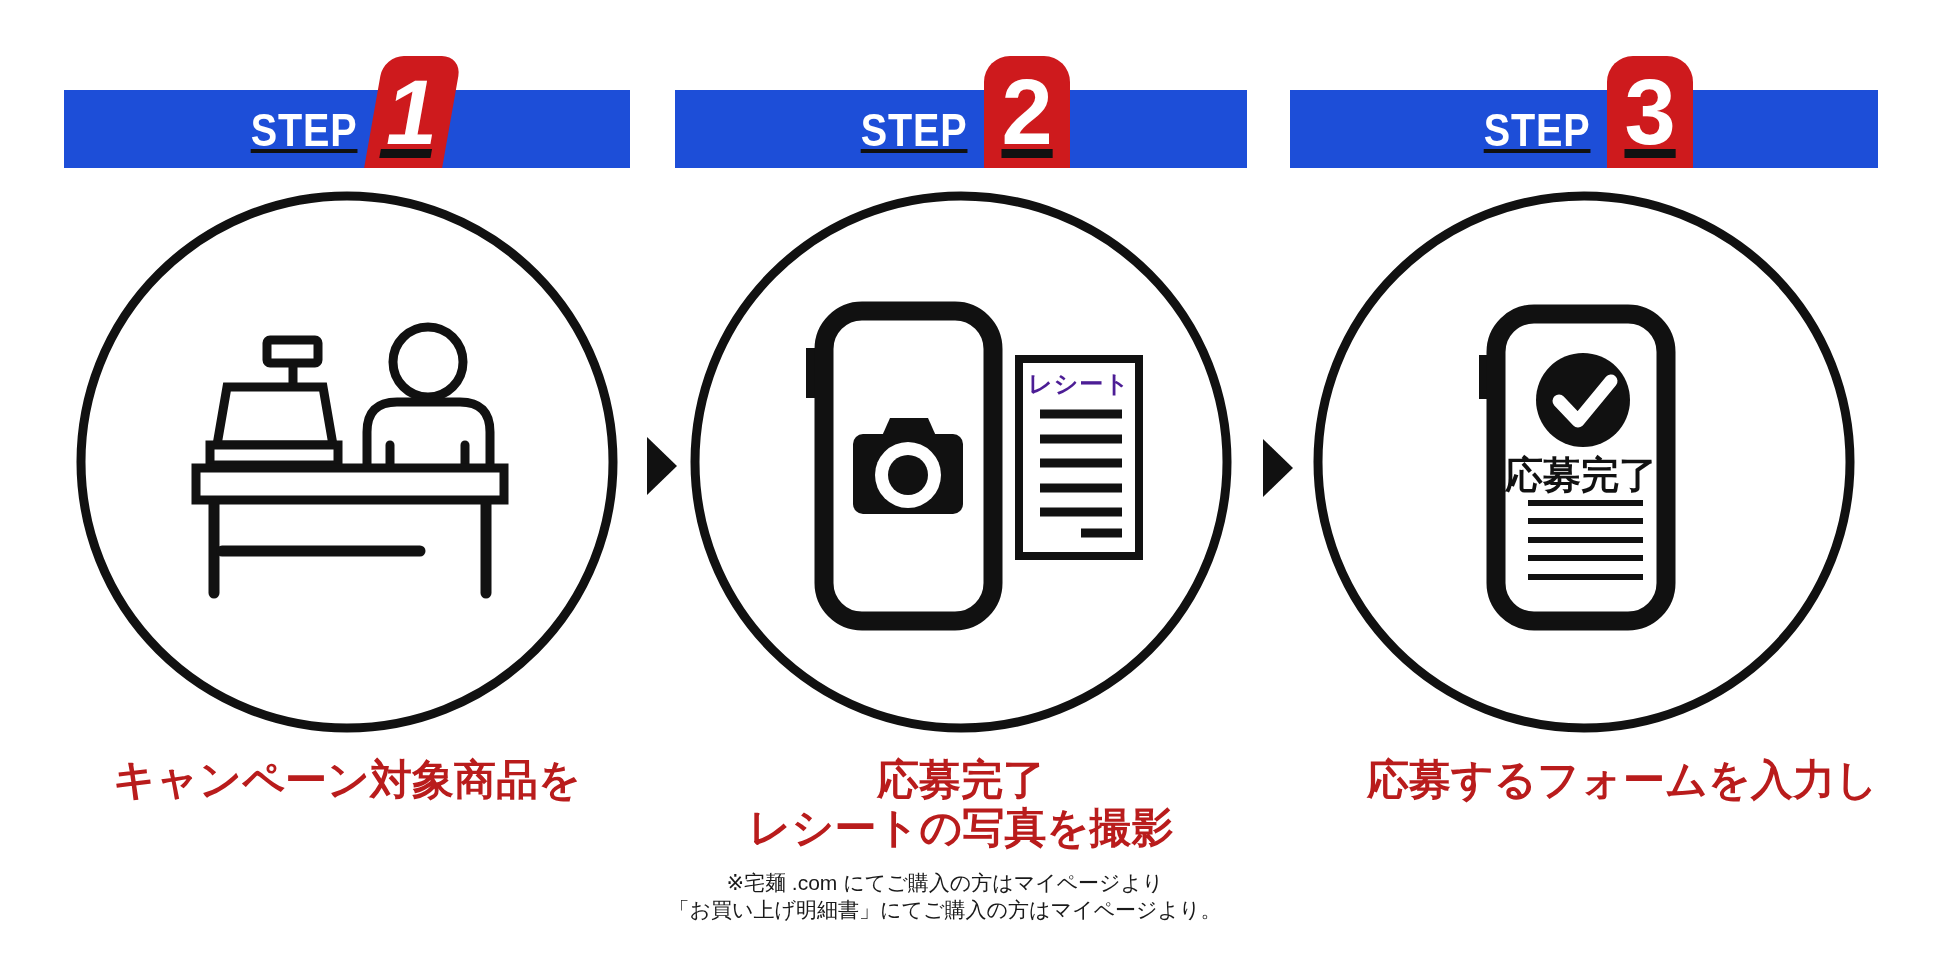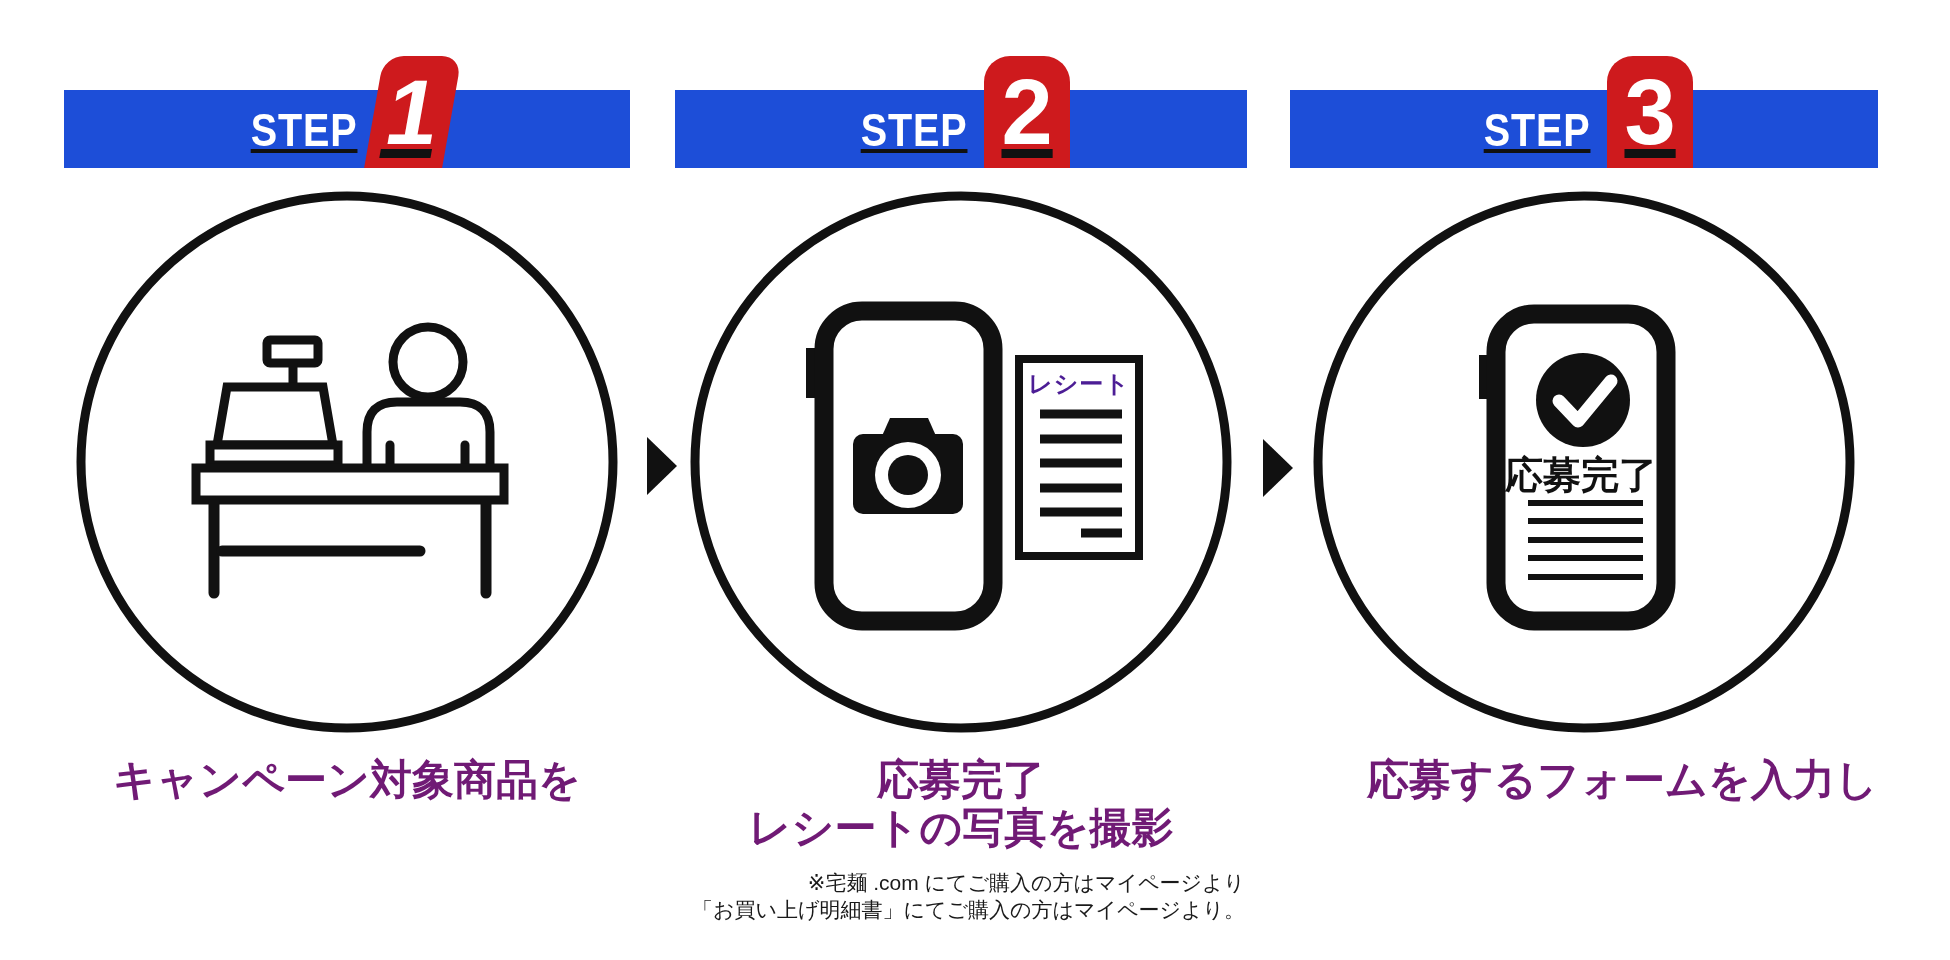--- a/index.html
+++ b/index.html
@@ -33,28 +33,28 @@
     position:absolute;left:1019px;top:368px;width:120px;text-align:center;
     font-size:24px;font-weight:bold;letter-spacing:1px;color:#4c1d95;
   }
   .phone-screen-label{
     position:absolute;left:1496px;top:450px;width:170px;text-align:center;
     font-size:38px;font-weight:bold;color:#111;
   }
   
   .caption{
     position:absolute;top:756px;text-align:center;font-weight:bold;
-    font-size:42px;line-height:48px;color:#701a75;white-space:nowrap;
+    font-size:42px;line-height:48px;color:#b91c1c;white-space:nowrap;
   }
   .caption-1{left:64px;width:566px;}
   .caption-2{left:675px;width:572px;}
   .caption-3{left:1290px;width:588px;text-align:right;}
   
   .footnote{
-    position:absolute;left:645px;top:869px;width:600px;text-align:right;
+    position:absolute;left:645px;top:869px;width:600px;text-align:center;
     font-size:21px;line-height:27px;font-weight:normal;color:#1a1a1a;white-space:nowrap;
   }
 </style>
 </head>
 <body>
 
 <div class="canvas">
 
   <div class="banner banner-1">
     <span class="step-label">STEP</span>

